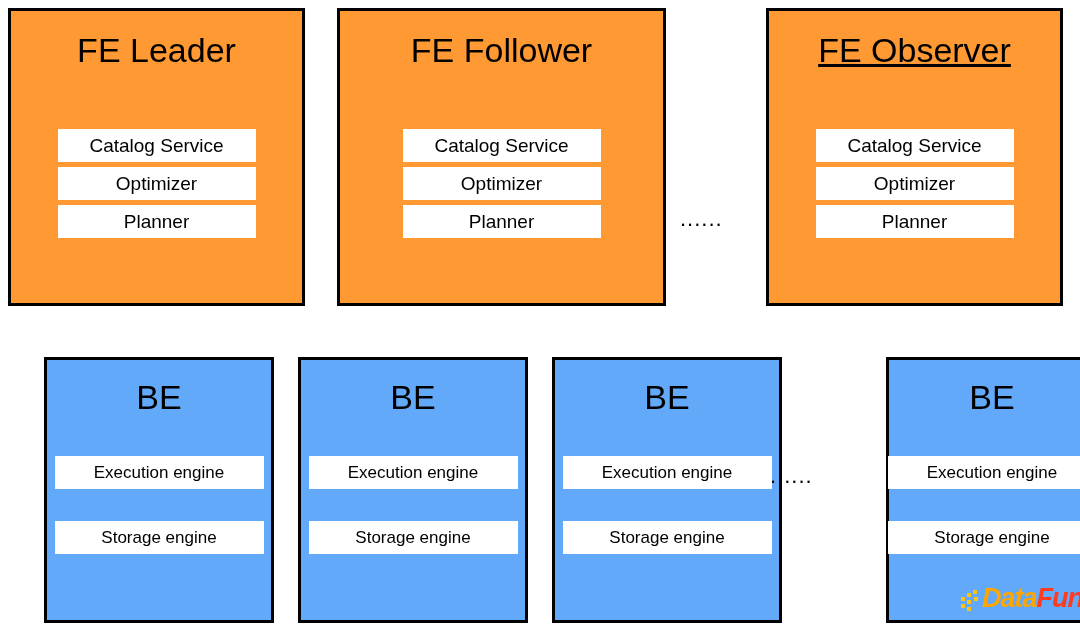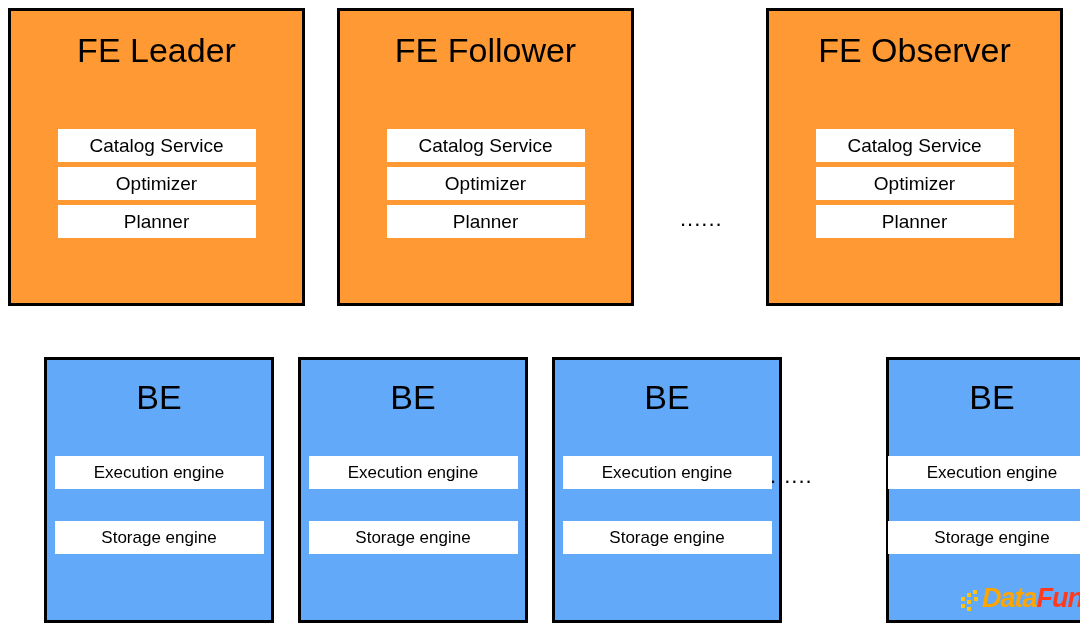--- a/index.html
+++ b/index.html
@@ -139,32 +139,32 @@
 
   <div class="card fe" style="left:8px; top:8px; width:297px; height:298px;">
     <div class="card-title">FE Leader</div>
     <div class="modules">
       <div class="module">Catalog Service</div>
       <div class="module">Optimizer</div>
       <div class="module">Planner</div>
     </div>
   </div>
 
-  <div class="card fe" style="left:337px; top:8px; width:297px; height:298px;">
+  <div class="card fe" style="left:337px; top:8px; width:329px; height:298px;">
     <div class="card-title">FE Follower</div>
     <div class="modules">
       <div class="module">Catalog Service</div>
       <div class="module">Optimizer</div>
       <div class="module">Planner</div>
     </div>
   </div>
 
   <div class="ellipsis" style="left:680px; top:208px;">......</div>
 
-  <div class="card fe" style="left:766px; top:8px; width:297px; height:298px;">
+  <div class="card fe" style="left:766px; top:8px; width:297px; height:298px;text-decoration:underline;">
     <div class="card-title">FE Observer</div>
     <div class="modules">
       <div class="module">Catalog Service</div>
       <div class="module">Optimizer</div>
       <div class="module">Planner</div>
     </div>
   </div>
 
   <div class="card be" style="left:10px; top:357px; width:230px; height:266px;">
     <div class="card-title">BE</div>

